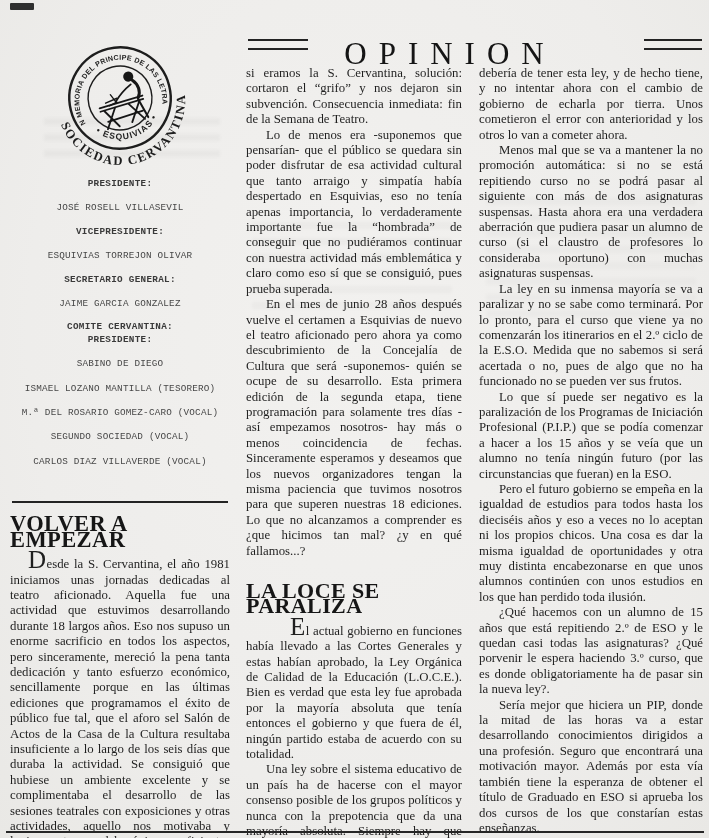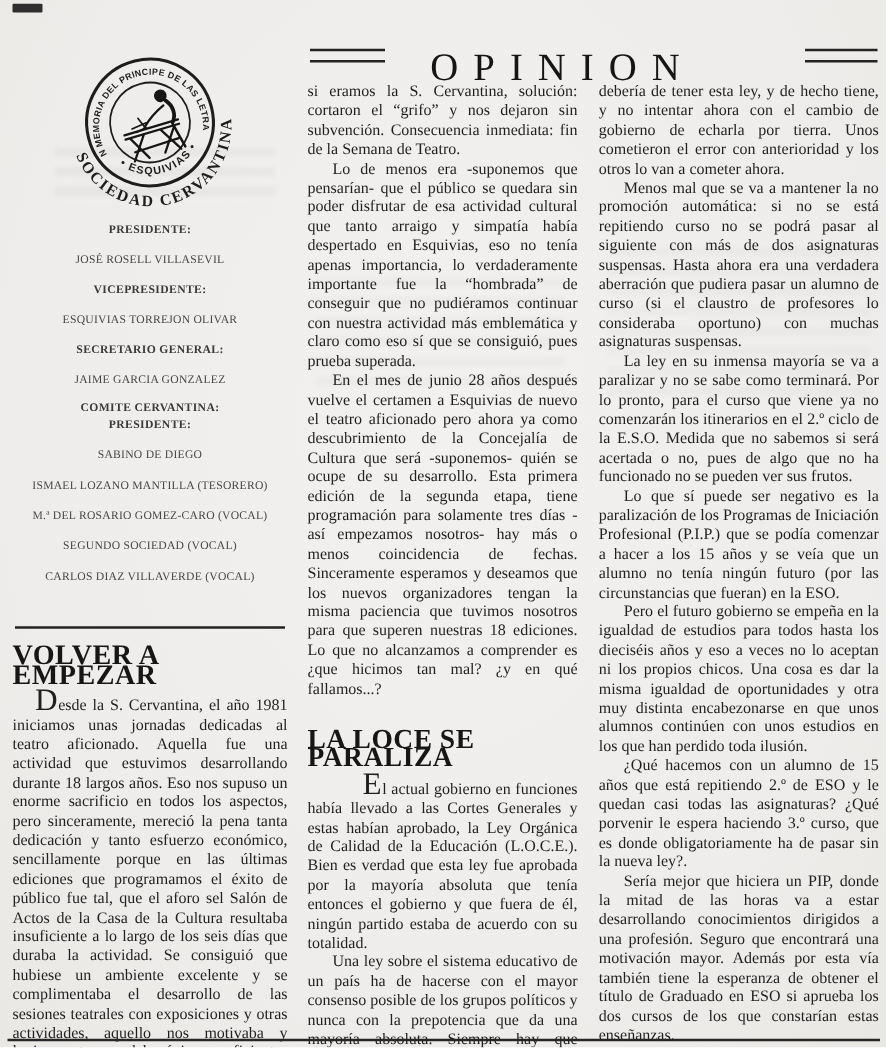--- a/index.html
+++ b/index.html
@@ -33,21 +33,21 @@
     font-size:22.5px;letter-spacing:.4px;font-family:"Liberation Serif", serif;
   }
   h2.volver{margin-top:13px;}
   h2.loce{margin-top:24px;font-size:22px;}
   .section-divider{height:2px;background:#232323;margin:33px 2px 0 2px;}
   
   .seal-wrap{width:158px;margin:0 auto 4px auto;}
   .seal-wrap svg{display:block;}
   
   .board{
-    text-align:center;font-family:Liberation Serif, serif;
+    text-align:center;font-family:Liberation Mono, monospace;
     font-size:9.3px;line-height:12.4px;color:#474747;
   }
   .board .group{margin-bottom:11px;}
   .board .label{font-weight:bold;color:#3a3a3a;letter-spacing:.3px;}
   .board .name{letter-spacing:.2px;margin-top:12px;}
   
   .footer-rule{position:absolute;left:6px;right:5px;top:831px;height:2px;background:#262626;}
   
   .ghost{position:absolute;pointer-events:none;filter:blur(1.6px);
     background:repeating-linear-gradient(180deg,#666 0 7px,transparent 7px 16px);}

